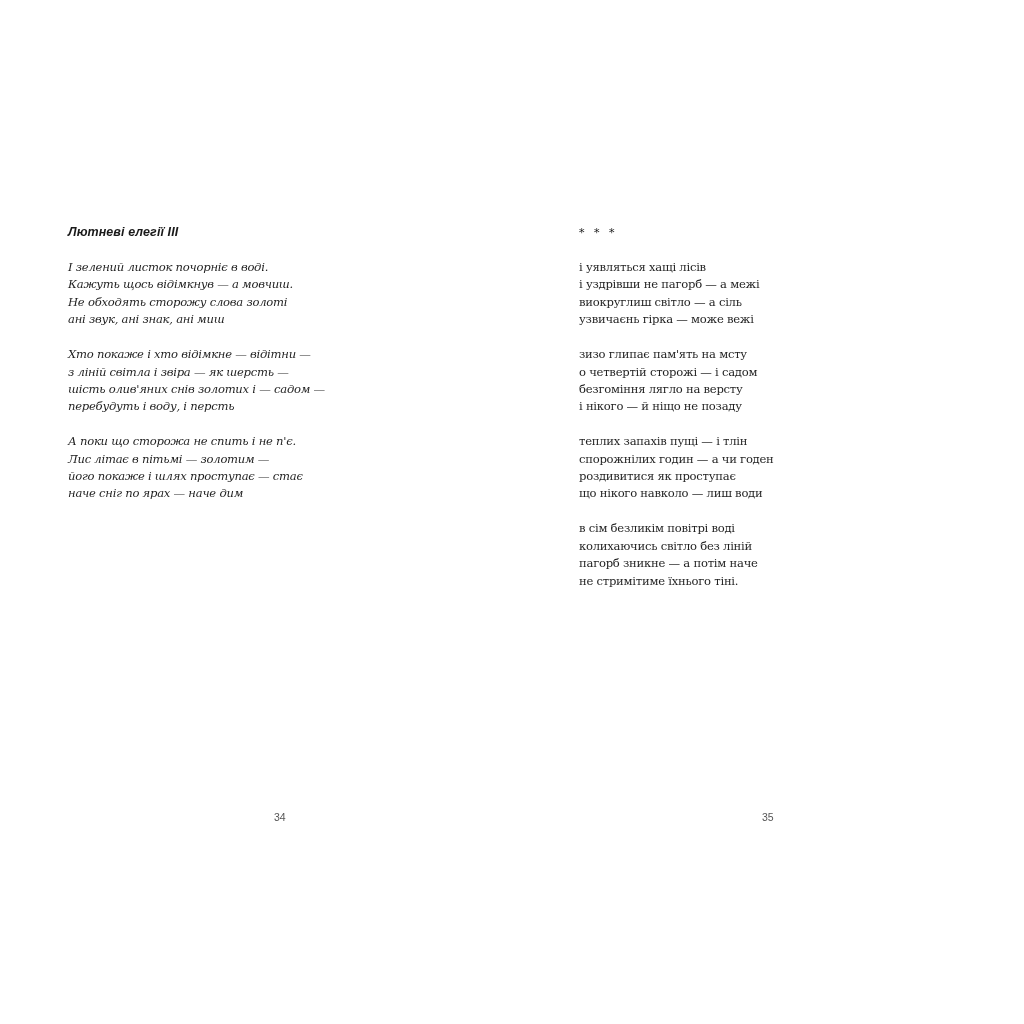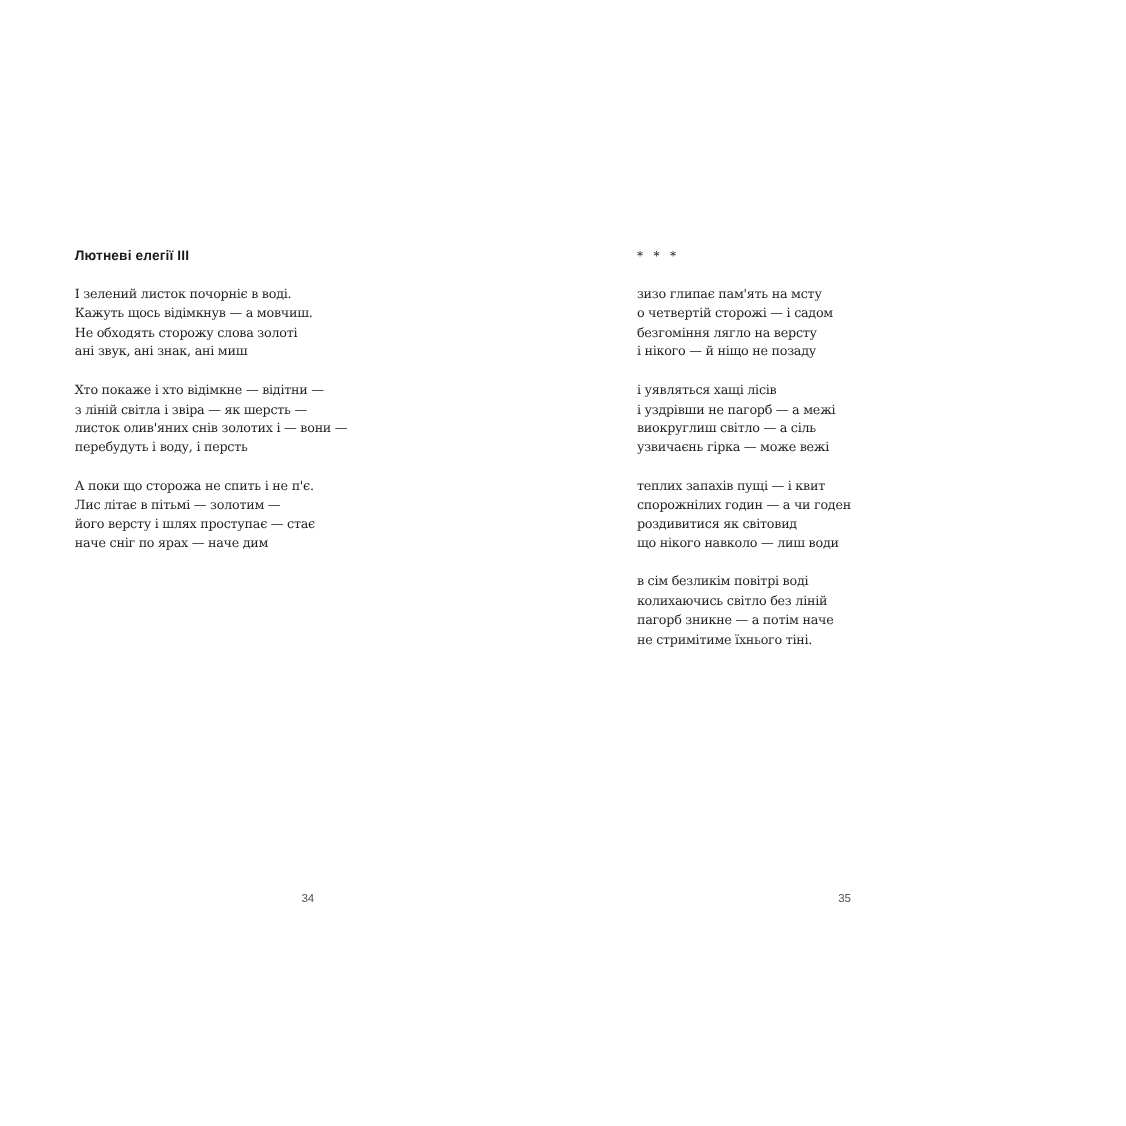--- a/index.html
+++ b/index.html
@@ -19,21 +19,21 @@
       top: 0;
       height: 1024px;
       width: 512px;
     }
     .page-left { left: 0; }
     .page-right { left: 512px; }
     .content {
       position: absolute;
       top: 224px;
     }
-    .page-left .content { left: 68px; }
+    .page-left .content { left: 68px; font-style: italic; }
     .page-right .content { left: 67px; }
     .title {
       font-family: "Liberation Sans", sans-serif;
       font-weight: bold;
       font-size: 12.5px;
       line-height: 17.5px;
       height: 17.5px;
       margin: 0 0 17.5px 0;
       color: #1a1a1a;
       letter-spacing: 0.1px;
@@ -77,53 +77,53 @@
 
     <div class="stanza">
       <div class="line">І зелений листок почорніє в воді.</div>
       <div class="line">Кажуть щось відімкнув — а мовчиш.</div>
       <div class="line">Не обходять сторожу слова золоті</div>
       <div class="line">ані звук, ані знак, ані миш</div>
     </div>
     <div class="stanza">
       <div class="line">Хто покаже і хто відімкне — відітни —</div>
       <div class="line">з ліній світла і звіра — як шерсть —</div>
-      <div class="line">листок олив'яних снів золотих і — вони —</div>
+      <div class="line">шість олив'яних снів золотих і — садом —</div>
       <div class="line">перебудуть і воду, і персть</div>
     </div>
     <div class="stanza">
       <div class="line">А поки що сторожа не спить і не п'є.</div>
       <div class="line">Лис літає в пітьмі — золотим —</div>
-      <div class="line">його версту і шлях проступає — стає</div>
+      <div class="line">його покаже і шлях проступає — стає</div>
       <div class="line">наче сніг по ярах — наче дим</div>
     </div>
   </div>
   <div class="folio">34</div>
 </div>
 
 <div class="page page-right">
   <div class="content">
     <div class="asterism">* * *</div>
 
     <div class="stanza">
+      <div class="line">і уявляться хащі лісів</div>
+      <div class="line">і уздрівши не пагорб — а межі</div>
+      <div class="line">виокруглиш світло — а сіль</div>
+      <div class="line">узвичаєнь гірка — може вежі</div>
+    </div>
+    <div class="stanza">
       <div class="line">зизо глипає пам'ять на мсту</div>
       <div class="line">о четвертій сторожі — і садом</div>
       <div class="line">безгоміння лягло на версту</div>
       <div class="line">і нікого — й ніщо не позаду</div>
     </div>
     <div class="stanza">
-      <div class="line">і уявляться хащі лісів</div>
-      <div class="line">і уздрівши не пагорб — а межі</div>
-      <div class="line">виокруглиш світло — а сіль</div>
-      <div class="line">узвичаєнь гірка — може вежі</div>
-    </div>
-    <div class="stanza">
-      <div class="line">теплих запахів пущі — і квит</div>
+      <div class="line">теплих запахів пущі — і тлін</div>
       <div class="line">спорожнілих годин — а чи годен</div>
-      <div class="line">роздивитися як світовид</div>
+      <div class="line">роздивитися як проступає</div>
       <div class="line">що нікого навколо — лиш води</div>
     </div>
     <div class="stanza">
       <div class="line">в сім безликім повітрі воді</div>
       <div class="line">колихаючись світло без ліній</div>
       <div class="line">пагорб зникне — а потім наче</div>
       <div class="line">не стримітиме їхнього тіні.</div>
     </div>
   </div>
   <div class="folio">35</div>

